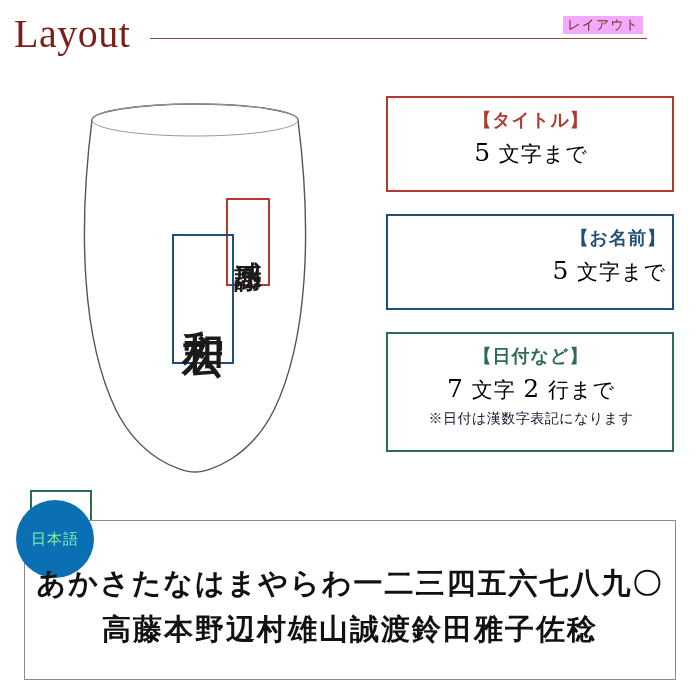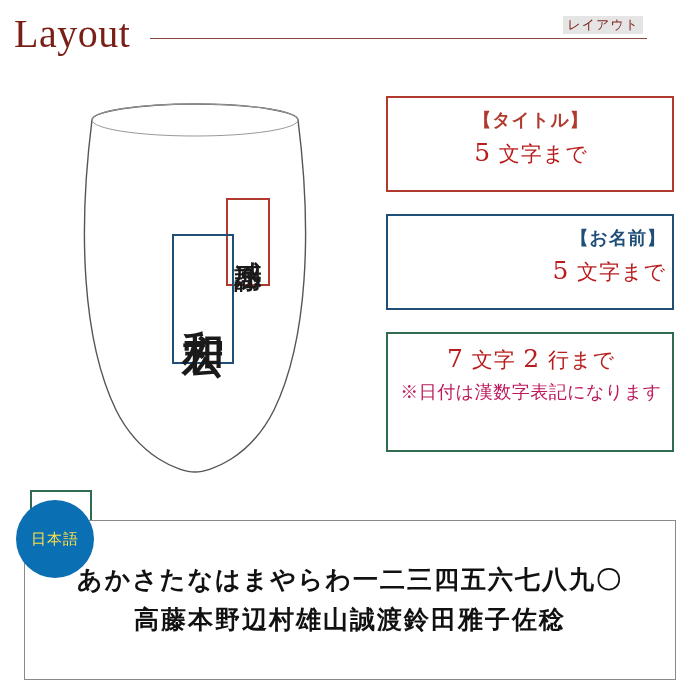--- a/index.html
+++ b/index.html
@@ -42,21 +42,21 @@
     height: 1px;
     background: #8a4a40;
   }
   .header-sub {
     position: absolute;
     right: 12px;
     top: 6px;
     font-size: 13px;
     color: #7a1f16;
     letter-spacing: 1px;
-    background: #e5e5e5;
+    background: #f0abfc;
     padding: 0 4px;
   }
 
   
   .cup-area {
     position: absolute;
     left: 30px;
     top: 90px;
     width: 330px;
     height: 400px;
@@ -137,28 +137,28 @@
   }
   .info-box .lbl {
     font-size: 18px;
     font-weight: bold;
     letter-spacing: 1px;
     margin-bottom: 6px;
     font-family: "DejaVu Serif", "Liberation Serif", serif;
   }
   .info-box .val {
     font-size: 21px;
-    color: #b91c1c;
+    color: #000000;
     letter-spacing: 1px;
     font-family: "DejaVu Serif", "Liberation Serif", serif;
   }
   .info-box .val .num { font-size: 25px; }
   .info-box .note {
-    font-size: 18px;
-    color: #be185d;
+    font-size: 14px;
+    color: #0f172a;
     margin-top: 6px;
     letter-spacing: 0.5px;
     font-family: "DejaVu Serif", "Liberation Serif", serif;
   }
   .box-title { border-color: #b03a2e; height: 96px; }
   .box-title .lbl { color: #b03a2e; }
   .box-name { border-color: #1f4e79; height: 96px; text-align: right; }
   .box-name .lbl { color: #1f4e79; }
   .box-date { border-color: #2e6b4f; height: 120px; }
   .box-date .lbl { color: #2e6b4f; }
@@ -175,38 +175,38 @@
     background: #fff;
   }
   .sample-badge {
     position: absolute;
     left: 16px;
     top: 500px;
     width: 78px;
     height: 78px;
     border-radius: 50%;
     background: #0b6fb4;
-    color: #fde047;
+    color: #86efac;
     display: flex;
     align-items: center;
     justify-content: center;
     font-size: 15px;
     letter-spacing: 1px;
     font-family: "DejaVu Serif", "Liberation Serif", serif;
   }
   .sample-lines {
     position: absolute;
     left: 24px;
     top: 560px;
     width: 652px;
     text-align: center;
   }
   .sample-line {
     font-family: "DejaVu Serif", "Liberation Serif", serif;
-    font-size: 25px;
+    font-size: 29px;
     font-weight: bold;
     letter-spacing: 2px;
     color: #111;
     line-height: 1.6;
     white-space: nowrap;
   }
 </style>
 </head>
 <body>
 
@@ -246,20 +246,21 @@
 
   <div class="info-box box-name">
     <div class="lbl">【お名前】</div>
     <div class="val">
       <span class="num">5</span>
       <span>文字まで</span>
     </div>
   </div>
 
   <div class="info-box box-date">
+    <div class="lbl">【日付など】</div>
     <div class="val">
       <span class="num">7</span>
       <span>文字</span>
       <span class="num">2</span>
       <span>行まで</span>
     </div>
     <div class="note">※日付は漢数字表記になります</div>
   </div>
 
 </div>

